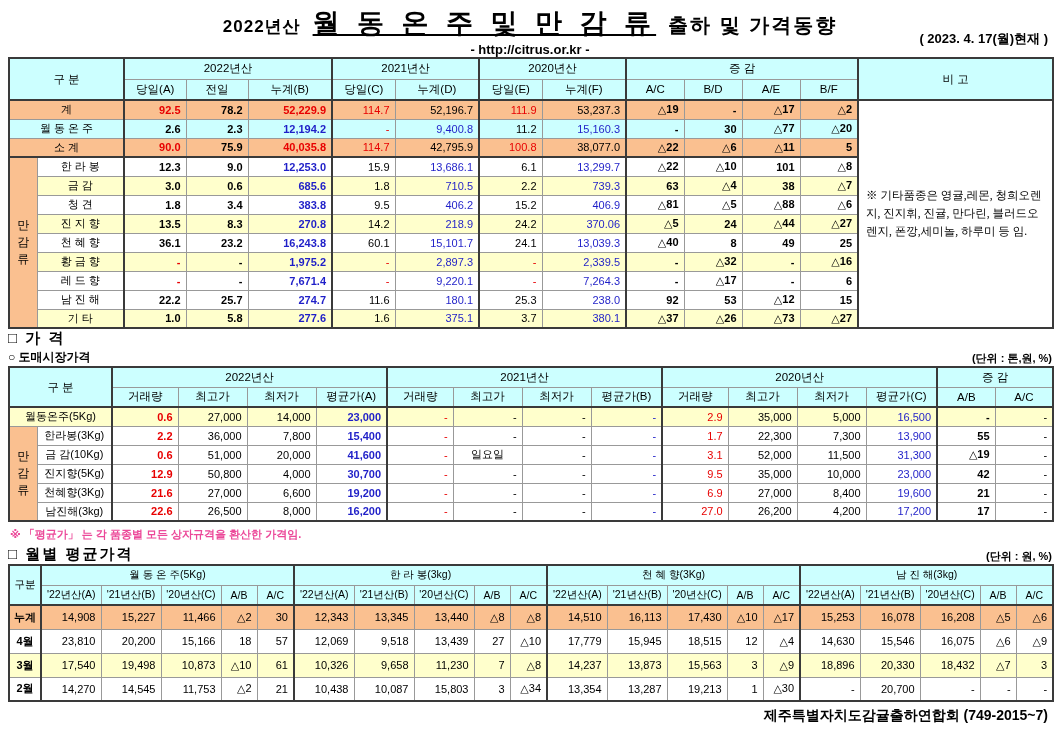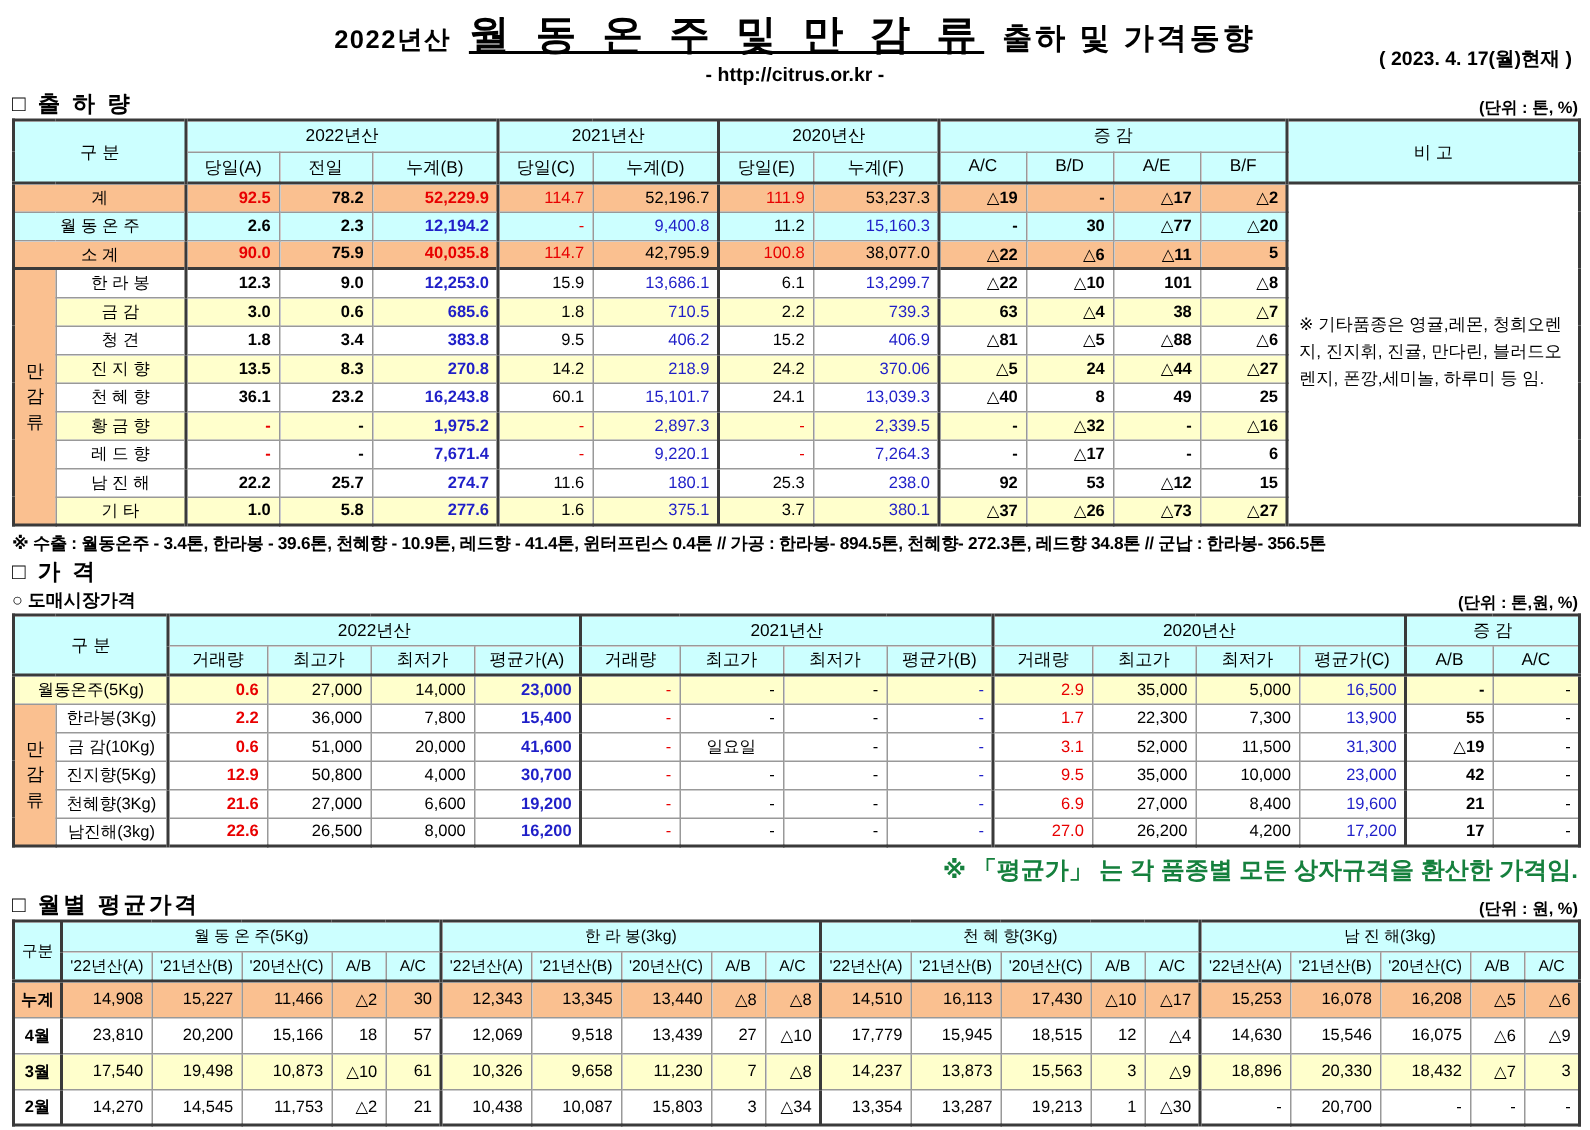--- a/index.html
+++ b/index.html
@@ -35,50 +35,46 @@
   .tl{border-left:2px solid #3a3a3a;}
   .dl{border-left:1px dotted #777;}
   tr.sep{border-bottom:2px solid #3a3a3a;}
   tr.r-peach td{background:#FAC090;}
   tr.r-cyan  td{background:#CCFFFF;}
   tr.r-yellow td{background:#FFFFCC;}
   tr.r-white td{background:#fff;}
   td.vcell{background:#FAC090 !important;}
   td.vcell .vl{display:flex;flex-direction:column;justify-content:space-around;align-items:center;height:100%;font-size:12px;}
   td.remark{background:#fff !important;white-space:normal;vertical-align:middle;
-            text-align:left;padding:0 7px;font-size:11.5px;line-height:1.55;}
+            text-align:left;padding:0 7px;font-size:11.5px;line-height:1.55;font-family:Liberation Serif, serif;}
 
   #shipment thead tr{height:21px;} #shipment tbody tr{height:19px;}
   #price thead tr{height:20px;}    #price tbody tr{height:19px;}
   #monthly thead tr{height:20px;}  #monthly tbody tr{height:24px;}
   #monthly th{font-size:10.5px;}
   #monthly td{font-size:11px;}
   #monthly td.label{font-weight:bold;}
 
   .footnote{font-size:11.5px;font-weight:bold;margin:4px 0 2px 0;letter-spacing:-0.2px;}
-  .price-note{font-size:16px;font-weight:bold;color:#15803d;margin:5px 0 2px 2px;text-align:right;}
+  .price-note{font-size:11px;font-weight:bold;color:#ec4899;margin:5px 0 2px 2px;}
   .footer{text-align:right;font-size:14px;font-weight:bold;padding:5px 4px 0 0;}
 </style>
 </head>
 <body>
 
 <div class="page">
 
   <div class="titleline">
     <span class="t-year">2022년산</span>
     <span class="t-main">월 동 온 주 및 만 감 류</span>
     <span class="t-sub">출하 및 가격동향</span>
   </div>
   <div class="t-url">- http://citrus.or.kr -</div>
   <div class="t-date">( 2023.  4.  17(월)현재 )</div>
 
-  <div class="secrow">
-    <span class="sec-title">□ 출 하 량</span>
-    <span class="unit">(단위 : 톤, %)</span>
-  </div>
 
   <table id="shipment">
     <colgroup>
       <col style="width:28px">
         <col style="width:87px">
       <col style="width:62px">
         <col style="width:62px">
         <col style="width:84px">
       <col style="width:63px">
         <col style="width:84px">
@@ -286,21 +282,20 @@
           <td class="v tl">3.7</td>
           <td class="v blue">380.1</td>
           <td class="v b tl">△37</td>
           <td class="v b">△26</td>
           <td class="v b">△73</td>
           <td class="v b">△27</td>
         </tr>
       </tbody>
   </table>
 
-  <div class="footnote">※ 수출 : 월동온주 - 3.4톤, 한라봉 - 39.6톤, 천혜향 - 10.9톤, 레드향 - 41.4톤, 윈터프린스 0.4톤  //  가공  :  한라봉- 894.5톤, 천혜향- 272.3톤, 레드향 34.8톤  //  군납 : 한라봉- 356.5톤</div>
 
   <div class="sec-title">□ 가      격</div>
   <div class="secrow" style="margin-top:1px;gap:44px;">
     <span class="sub-title">○ 도매시장가격</span>
     <span class="unit">(단위 : 톤,원, %)</span>
   </div>
 
   <table id="price">
     <colgroup>
       <col style="width:28px">

